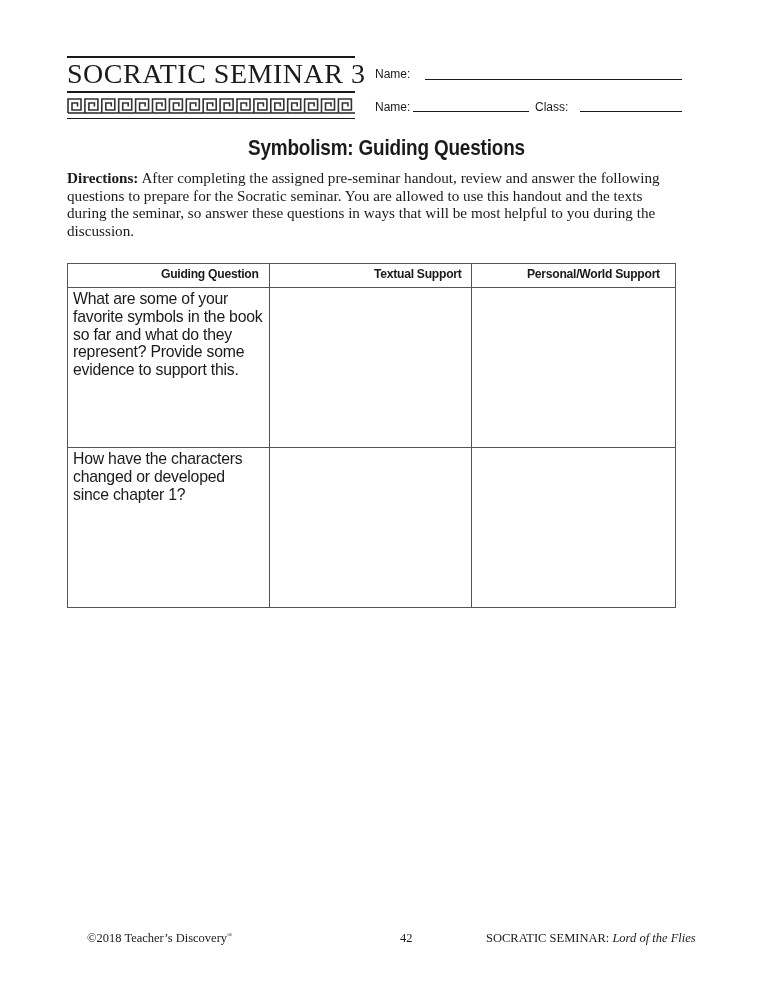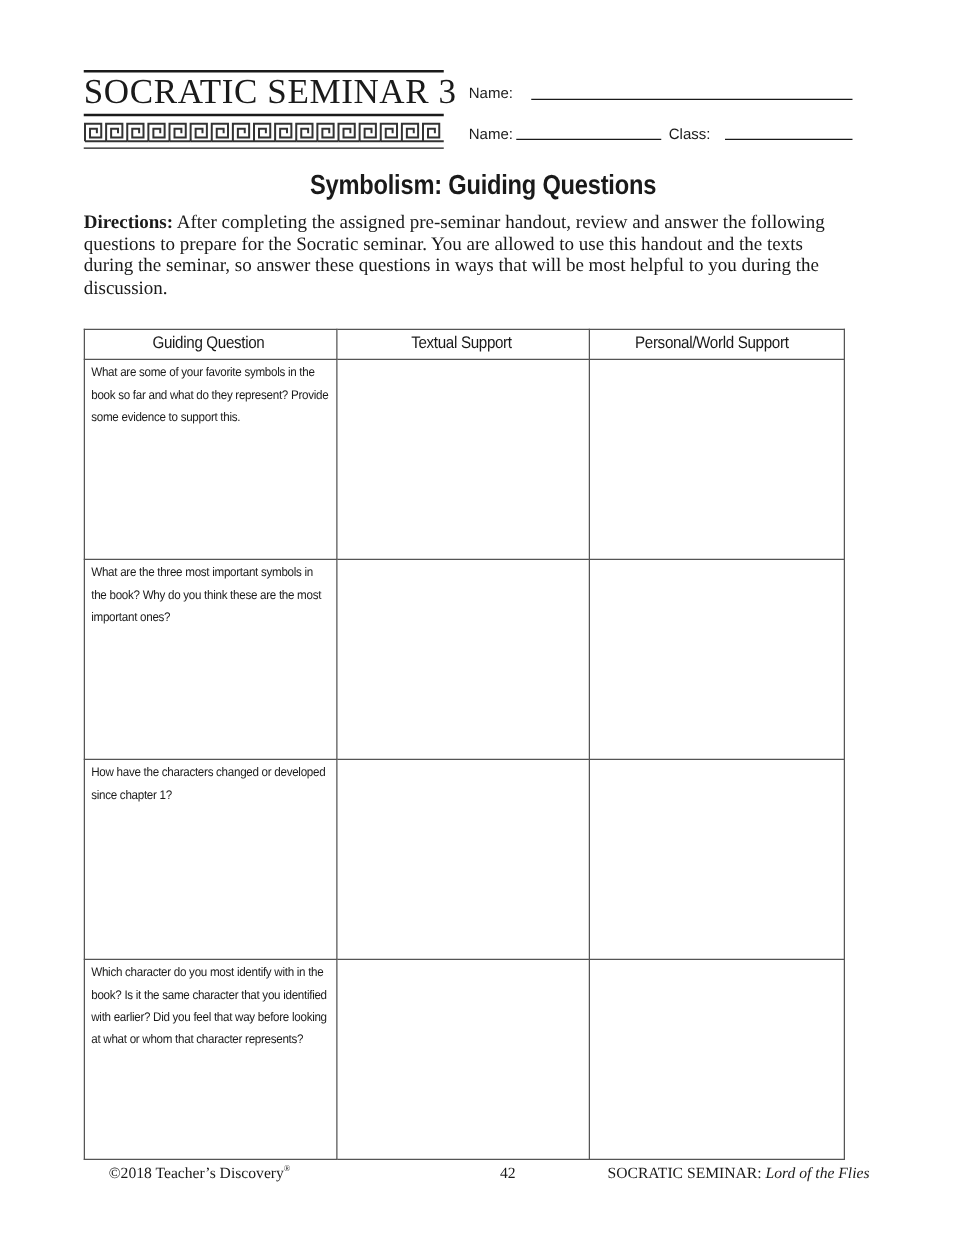--- a/index.html
+++ b/index.html
@@ -35,27 +35,27 @@
   .directions b { font-weight: bold; margin-top: 20px; }
 
   
   table.guide {
     position: absolute; left: 67px; top: 263px; width: 608px;
     border-collapse: collapse; table-layout: fixed;
     font-family: "Liberation Sans", sans-serif;
   }
   table.guide th, table.guide td { border: 1.3px solid #555; vertical-align: top; padding: 0; }
   table.guide th {
-    height: 21px; text-align: center; font-weight: normal; font-size: 13.5px;
+    height: 21px; text-align: right; font-weight: bold; font-size: 13.5px;
     padding: 2px 0 0 6px; transform-origin: left; letter-spacing: -0.3px;
   }
   table.guide th span { display: inline-block; transform: scaleX(0.9); transform-origin: left; white-space: nowrap; }
   table.guide td { height: 157px; }
   table.guide td.q {
-    font-size: 10px; line-height: 17.8px; padding: 2px 4px 0 5px;
+    font-size: 17px; line-height: 17.8px; padding: 2px 4px 0 5px;
     letter-spacing: -0.25px;
   }
   table.guide td.q div { transform: scaleX(0.93); transform-origin: left top; width: 205px; }
 
   .footer { top: 931px; font-family: "Liberation Serif", serif; font-size: 12.5px; margin-left: 20px; }
   .footer i { font-style: italic; }
   sup { font-size: 7px; }
 </style>
 </head>
 <body>
@@ -136,35 +136,21 @@
   <tbody>
     <tr>
       <td class="q">
           <div>What are some of your favorite symbols in the book so far and what do they represent? Provide some evidence to support this.</div>
         </td>
       <td></td>
       <td></td>
     </tr>
     <tr>
       <td class="q">
-          <div>What are the three most important symbols in the book? Why do you think these are the most important ones?</div>
-        </td>
-      <td></td>
-      <td></td>
-    </tr>
-    <tr>
-      <td class="q">
           <div>How have the characters changed or developed since chapter 1?</div>
-        </td>
-      <td></td>
-      <td></td>
-    </tr>
-    <tr>
-      <td class="q">
-          <div>Which character do you most identify with in the book? Is it the same character that you identified with earlier? Did you feel that way before looking at what or whom that character represents?</div>
         </td>
       <td></td>
       <td></td>
     </tr>
   </tbody>
 </table>
 
 <div class="abs footer" style="left:67px;">
   <span>©2018 Teacher’s Discovery</span><sup>®</sup>
 </div>

